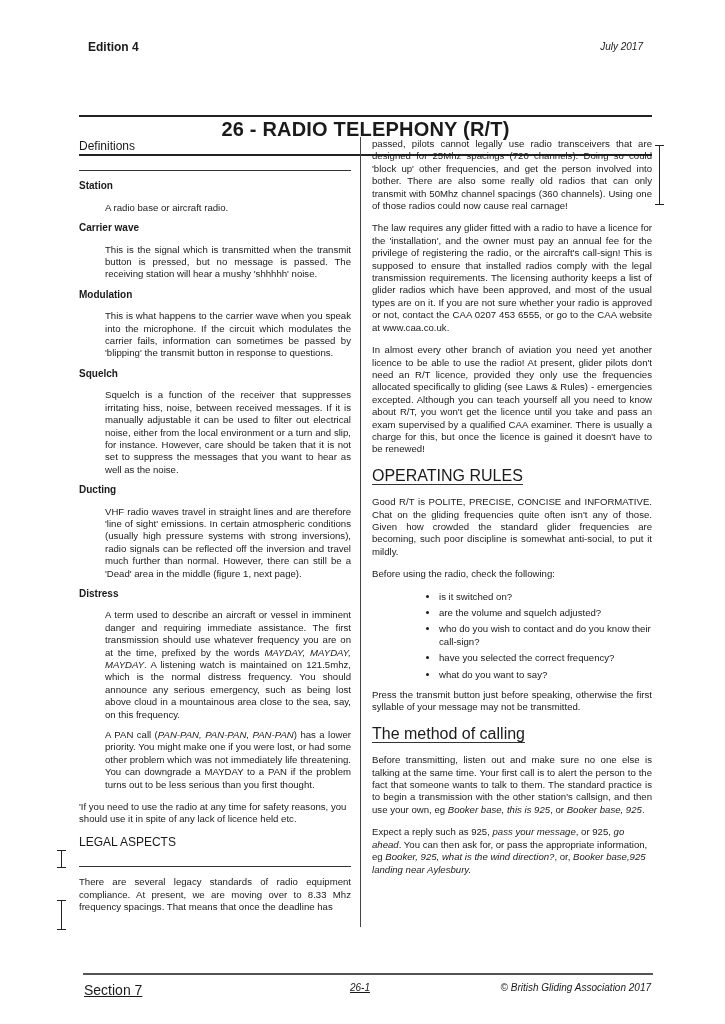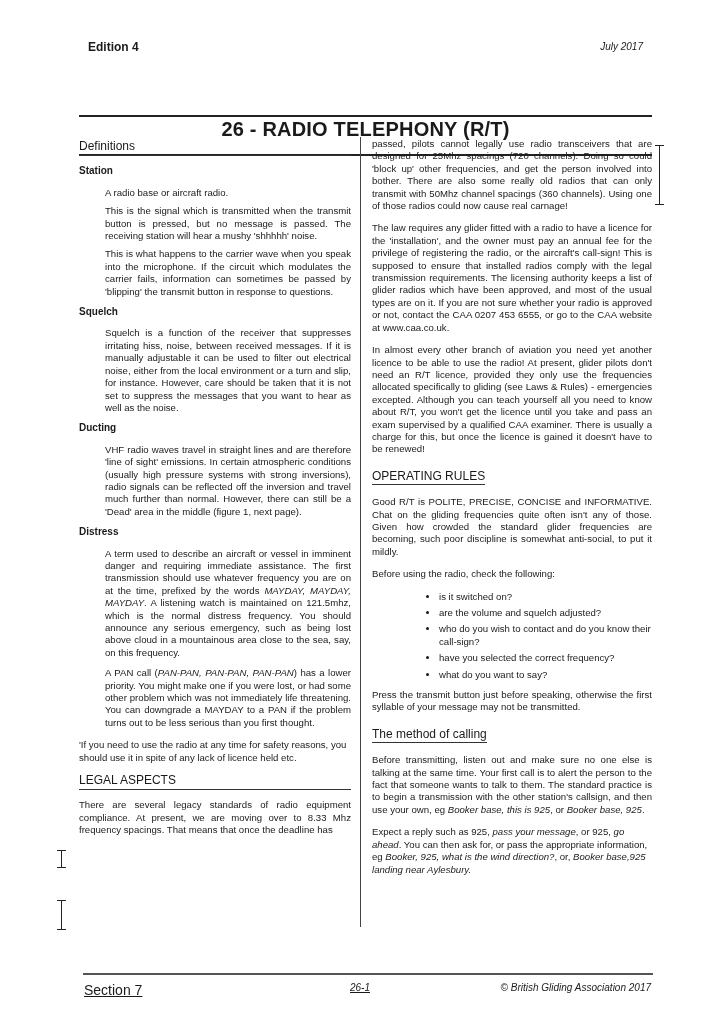--- a/index.html
+++ b/index.html
@@ -8,25 +8,25 @@
   .hdr-edition { position: absolute; left: 88px; top: 40px; font-size: 12px; font-weight: bold; }
   .hdr-date { position: absolute; right: 82px; top: 41px; font-size: 10px; font-style: italic; }
   .title-rule-top { position: absolute; left: 79px; width: 573px; top: 115px; height: 2px; background: #222; }
   .title-rule-bot { position: absolute; left: 79px; width: 573px; top: 154px; height: 2px; background: #222; }
   .title { position: absolute; left: 79px; width: 573px; top: 118px; text-align: center;
            font-size: 20px; font-weight: bold; letter-spacing: 0.2px; }
   .col-divider { position: absolute; left: 360px; top: 137px; width: 1px; height: 790px; background: #444; }
   .col { position: absolute; font-size: 9.6px; line-height: 12.4px; }
   .col-left { left: 79px; top: 140px; width: 272px; }
   .col-right { left: 372px; top: 138px; width: 280px; }
-  .sec-head { font-size: 12px; padding-bottom: 3px; border-bottom: 1.5px solid #333; margin-bottom: 9px; }
+  .sec-head { font-size: 12px; padding-bottom: 18px; border-bottom: 1.5px solid #333; margin-bottom: 9px; }
   .term { font-weight: bold; font-size: 10px; margin: 8px 0 9px 0; }
   .def { margin-left: 26px; text-align: justify; margin-bottom: 6px; }
   p { margin: 0 0 10px 0; text-align: justify; }
-  .u-head { font-size: 12px; display: inline-block; border-bottom: 1.5px solid #333; padding-bottom: 2px; margin: 4px 0 11px 0; }
+  .u-head { font-size: 16px; display: inline-block; border-bottom: 1.5px solid #333; padding-bottom: 2px; margin: 4px 0 11px 0; }
   ul { margin: 0 0 8px 0; padding-left: 22px; }
   li { margin-bottom: 4px; margin-left: 45px; }
   .change-bar { position: absolute; width: 9px; }
   .change-bar .bar { position: absolute; left: 4px; top: 0; bottom: 0; width: 1px; background: #222; }
   .change-bar .cap { position: absolute; left: 0; width: 9px; height: 1px; background: #222; }
   .footer-rule { position: absolute; left: 83px; width: 570px; top: 973px; height: 2px; background: #555; }
   .ft-left { position: absolute; left: 84px; top: 982px; font-size: 14px; text-decoration: underline; }
   .ft-center { position: absolute; left: 320px; width: 80px; text-align: center; top: 982px; font-size: 10px; font-style: italic; text-decoration: underline; }
   .ft-right { position: absolute; right: 74px; top: 982px; font-size: 10px; font-style: italic; }
   i { font-style: italic; }
@@ -58,22 +58,24 @@
     <div class="cap" style="top:0"></div>
     <div class="cap" style="bottom:0"></div>
 </div>
 
 <div class="col col-left">
   <div class="sec-head">Definitions</div>
 
   <div class="term">Station</div>
   <div class="def">A radio base or aircraft radio.</div>
 
+  <div class="term">Carrier wave</div>
   <div class="def">This is the signal which is transmitted when the transmit button is pressed, but no message is passed. The receiving station will hear a mushy 'shhhhh' noise.</div>
 
+  <div class="term">Modulation</div>
   <div class="def">This is what happens to the carrier wave when you speak into the microphone. If the circuit which modulates the carrier fails, information can sometimes be passed by 'blipping' the transmit button in response to questions.</div>
 
   <div class="term">Squelch</div>
   <div class="def">Squelch is a function of the receiver that suppresses irritating hiss, noise, between received messages. If it is manually adjustable it can be used to filter out electrical noise, either from the local environment or a turn and slip, for instance. However, care should be taken that it is not set to suppress the messages that you want to hear as well as the noise.</div>
 
   <div class="term">Ducting</div>
   <div class="def">VHF radio waves travel in straight lines and are therefore 'line of sight' emissions. In certain atmospheric conditions (usually high pressure systems with strong inversions), radio signals can be reflected off the inversion and travel much further than normal. However, there can still be a 'Dead' area in the middle (figure 1, next page).</div>
 
   <div class="term">Distress</div>
   <div class="def"><span>A term used to describe an aircraft or vessel in imminent danger and requiring immediate assistance. The first transmission should use whatever frequency you are on at the time, prefixed by the words </span><i>MAYDAY, MAYDAY, MAYDAY</i><span>. A listening watch is maintained on 121.5mhz, which is the normal distress frequency. You should announce any serious emergency, such as being lost above cloud in a mountainous area close to the sea, say, on this frequency.</span></div>

